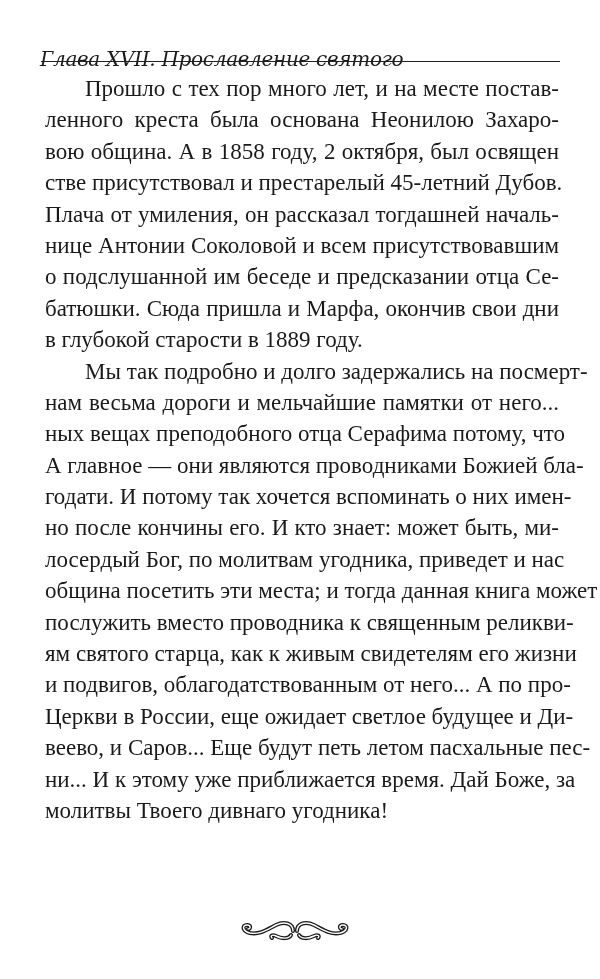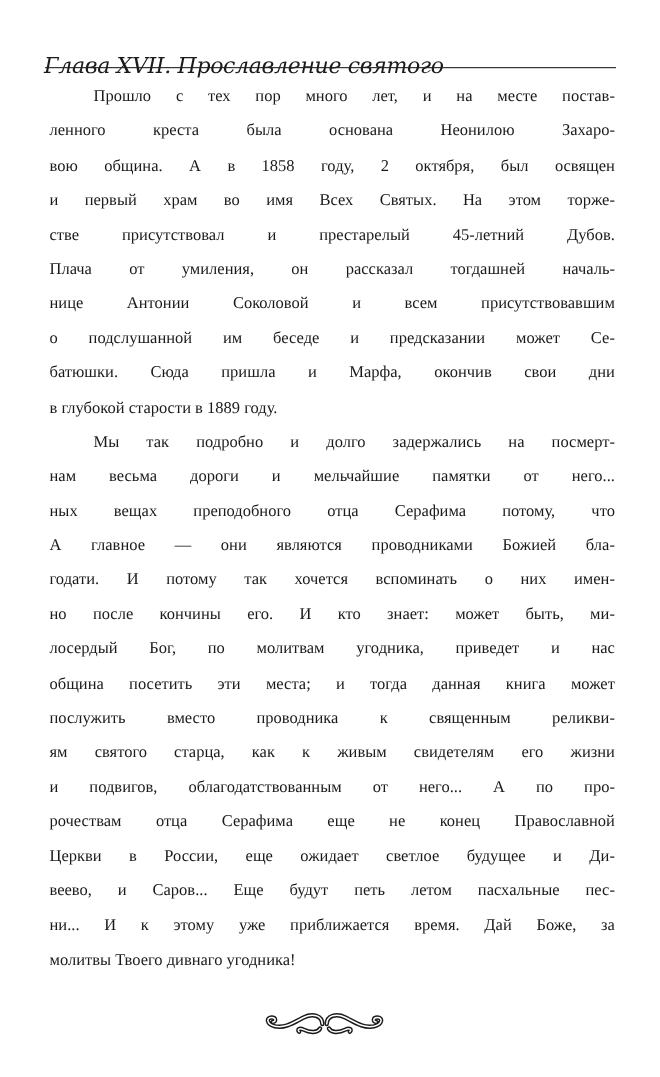--- a/index.html
+++ b/index.html
@@ -10,62 +10,60 @@
     font-family: "DejaVu Serif", serif; font-style: italic;
     font-size: 20px; line-height: 22px; letter-spacing: -0.3px;
   }
   .head-rule {
     position: absolute; left: 41px; width: 519px; top: 61px; height: 0;
     border-top: 1.4px solid #222;
   }
   .body-text {
     position: absolute; left: 45px; width: 514px; top: 73px;
     font-family: "Liberation Serif", serif;
-    font-size: 15px; line-height: 31.4px;
+    font-size: 23px; line-height: 31.4px;
   }
   .para { margin: 0; }
   .line { display: block; white-space: nowrap; text-align: justify; text-align-last: justify; height: 31.4px; }
   .line.last { text-align-last: left; }
   .line.indent { padding-left: 40px; }
   .ornament {
     position: absolute; left: 232px; top: 918px; width: 126px; height: 26px;
   }
 </style>
 </head>
 <body>
 
 <div class="running-head">Глава XVII. Прославление святого</div>
 <div class="head-rule"></div>
 
 <div class="body-text">
   <p class="para">
     <span class="line indent">Прошло с тех пор много лет, и на месте постав-</span>
     <span class="line">ленного креста была основана Неонилою Захаро-</span>
     <span class="line">вою община. А в 1858 году, 2 октября, был освящен</span>
-    <span class="line">и первый храм во имя Всех Святых. На этом торже-</span>
     <span class="line">стве присутствовал и престарелый 45-летний Дубов.</span>
     <span class="line">Плача от умиления, он рассказал тогдашней началь-</span>
     <span class="line">нице Антонии Соколовой и всем присутствовавшим</span>
-    <span class="line">о подслушанной им беседе и предсказании может Се-</span>
+    <span class="line">о подслушанной им беседе и предсказании отца Се-</span>
     <span class="line">батюшки. Сюда пришла и Марфа, окончив свои дни</span>
     <span class="line last">в глубокой старости в 1889 году.</span>
   </p>
   <p class="para">
     <span class="line indent">Мы так подробно и долго задержались на посмерт-</span>
     <span class="line">нам весьма дороги и мельчайшие памятки от него...</span>
     <span class="line">ных вещах преподобного отца Серафима потому, что</span>
     <span class="line">А главное — они являются проводниками Божией бла-</span>
     <span class="line">годати. И потому так хочется вспоминать о них имен-</span>
     <span class="line">но после кончины его. И кто знает: может быть, ми-</span>
     <span class="line">лосердый Бог, по молитвам угодника, приведет и нас</span>
     <span class="line">община посетить эти места; и тогда данная книга может</span>
     <span class="line">послужить вместо проводника к священным реликви-</span>
     <span class="line">ям святого старца, как к живым свидетелям его жизни</span>
     <span class="line">и подвигов, облагодатствованным от него... А по про-</span>
-    <span class="line">рочествам отца Серафима еще не конец Православной</span>
     <span class="line">Церкви в России, еще ожидает светлое будущее и Ди-</span>
     <span class="line">веево, и Саров... Еще будут петь летом пасхальные пес-</span>
     <span class="line">ни... И к этому уже приближается время. Дай Боже, за</span>
     <span class="line last">молитвы Твоего дивнаго угодника!</span>
   </p>
 </div>
 
 <div class="ornament">
   <svg width="126" height="26" viewBox="0 0 126 26" fill="none" stroke="#1a1a1a" stroke-linecap="round" stroke-linejoin="round">
 

